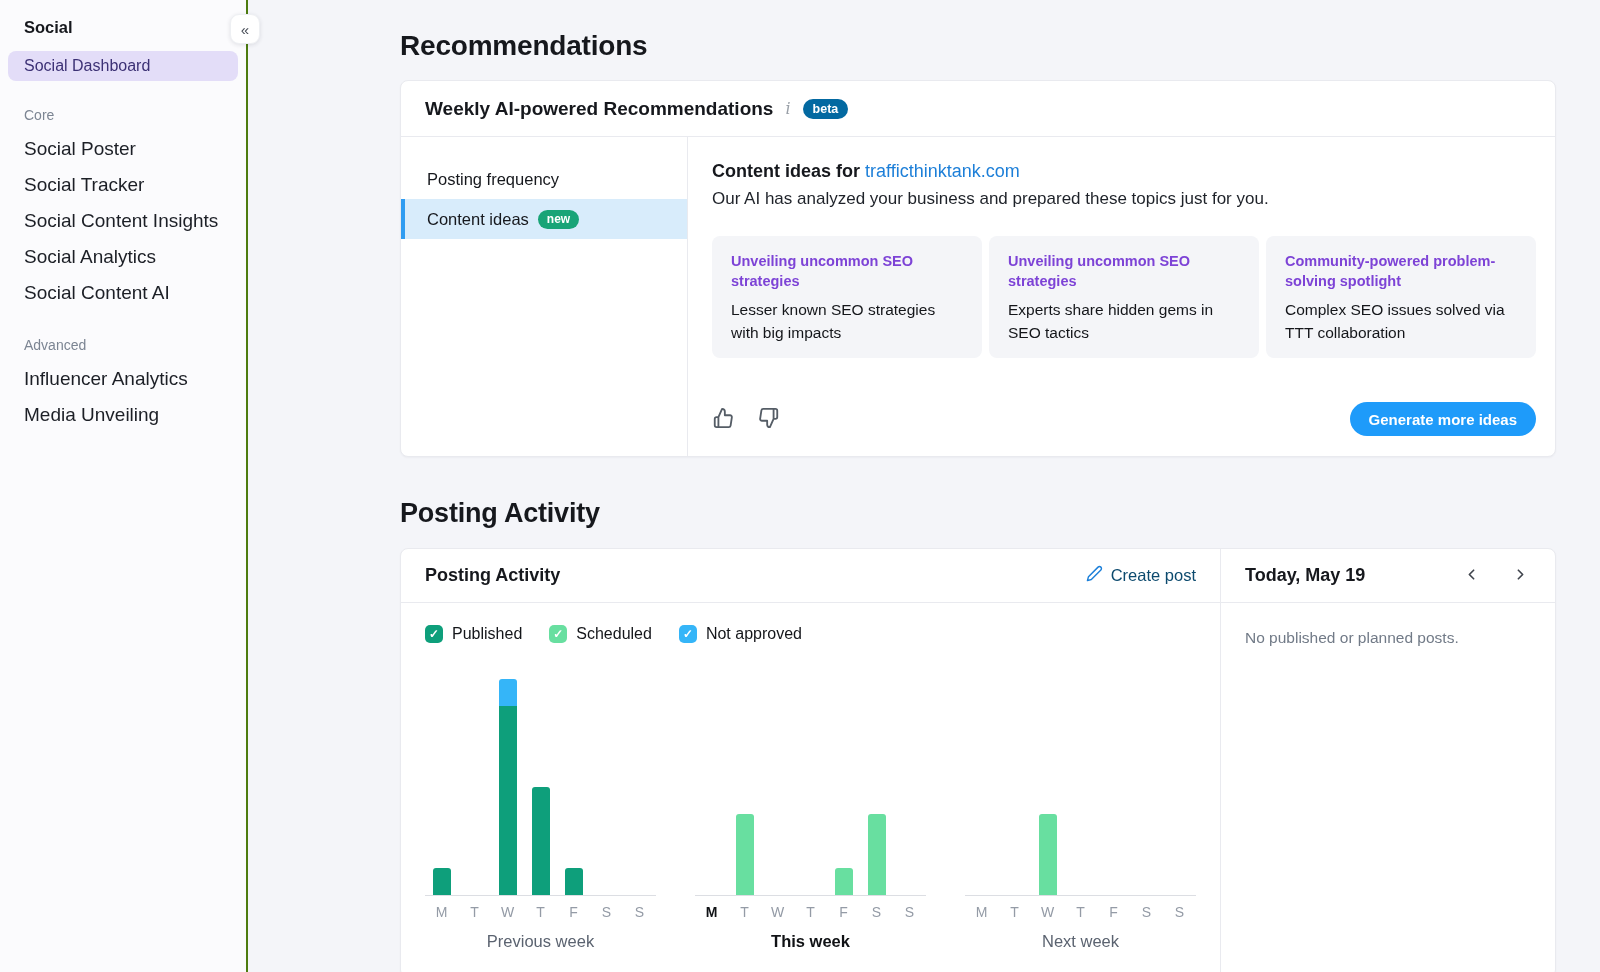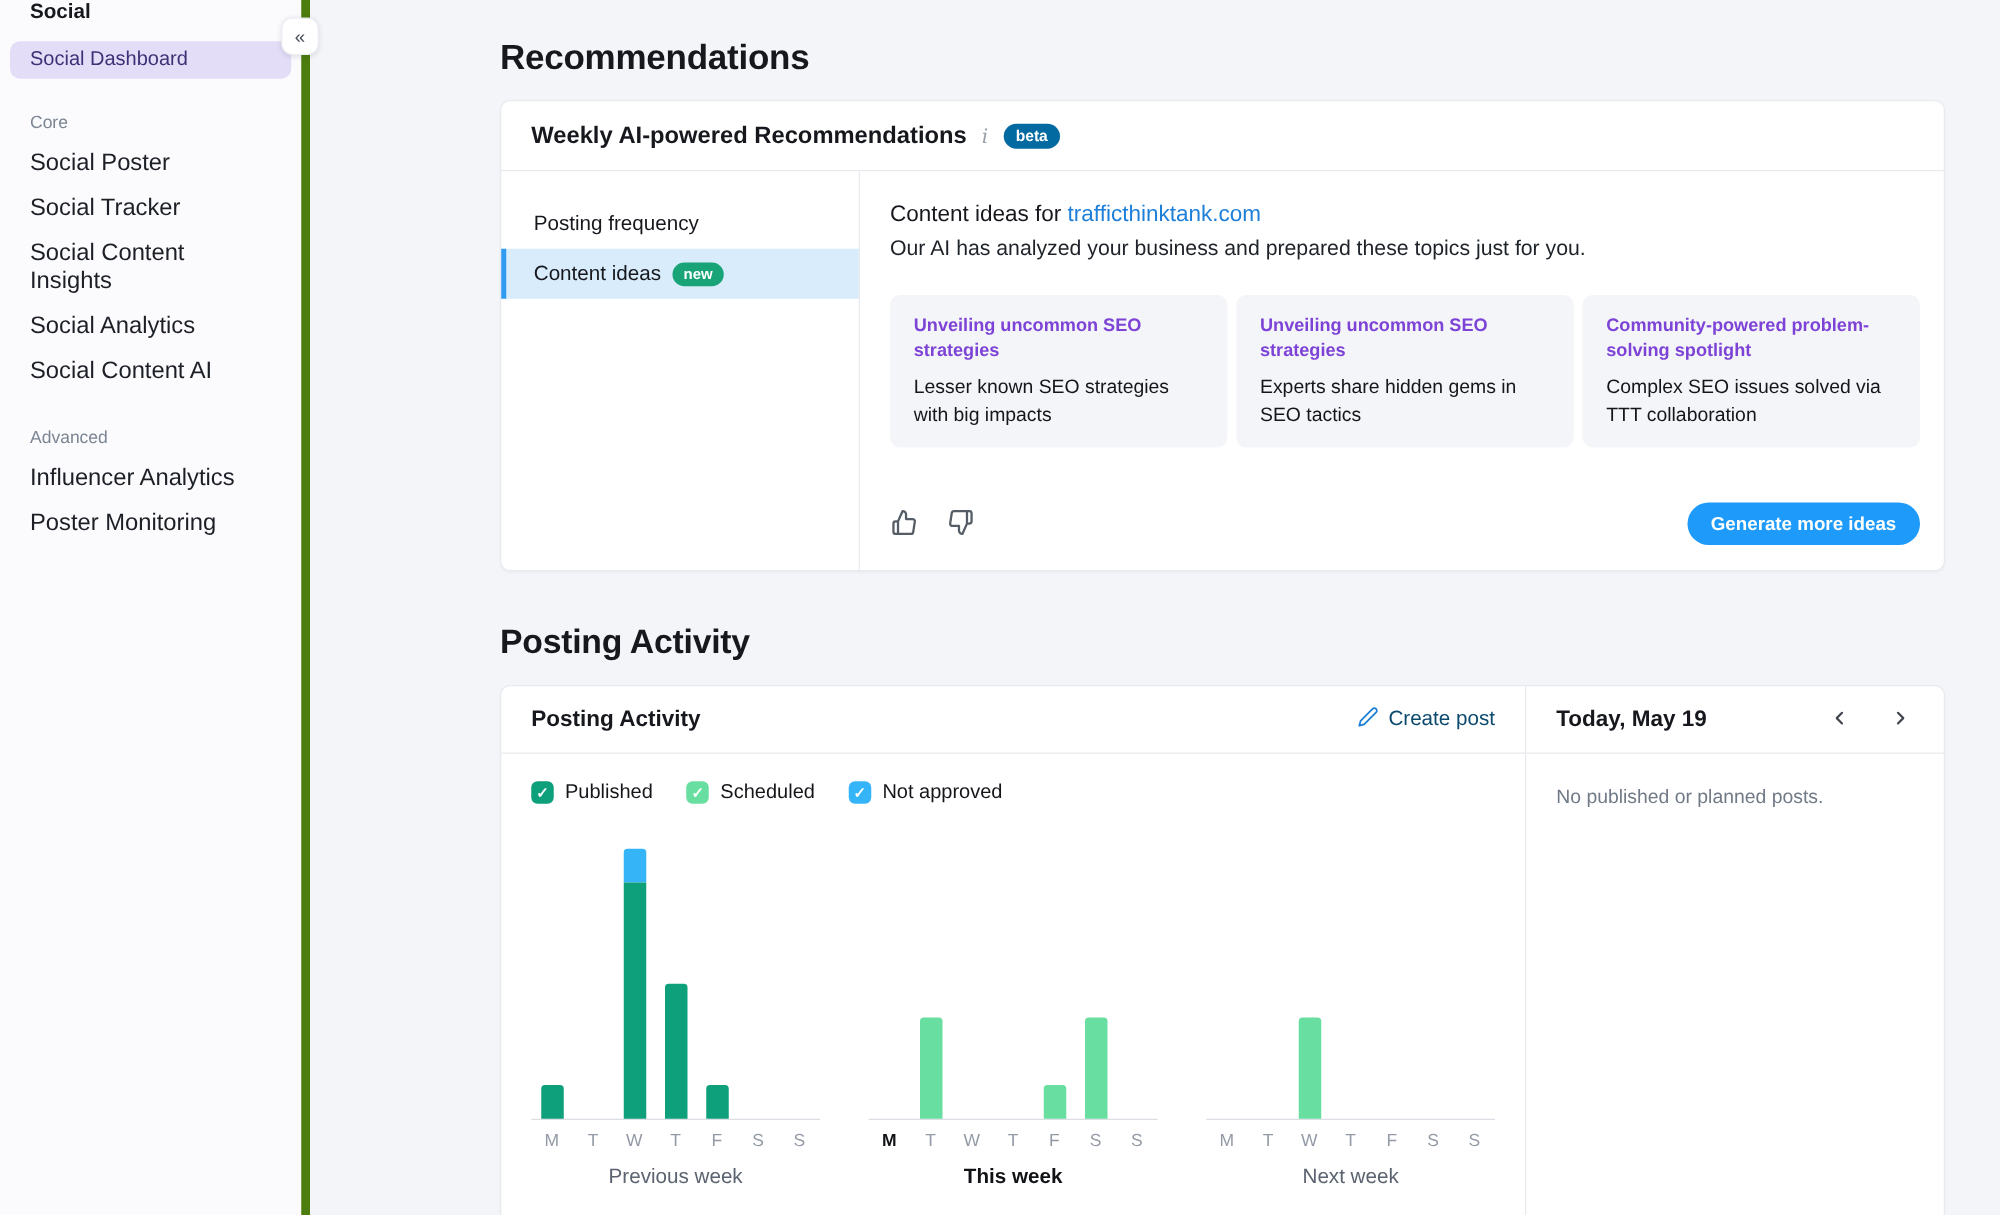--- a/index.html
+++ b/index.html
@@ -8,21 +8,22 @@
     font-family:"Liberation Sans", sans-serif;
     background:#f4f5f9;
     color:#16181d;
     display:flex;
   }
   
   .sidebar {
     position:relative;
     width:248px; min-width:248px; height:100%;
     background:#fbfbfd;
-    border-right:7px solid #4d7c0f;
+    border-right:2px solid #4d7c0f;
+    padding-top:18px;
   }
   .sidebar-title { font-size:16.5px; font-weight:700; padding:0 24px 14px; }
   .collapse-btn {
     position:absolute; top:14px; right:-14px;
     width:30px; height:30px;
     background:#fff; border:1px solid #eef0f3; border-radius:9px;
     box-shadow:0 1px 4px rgba(30,35,60,.12);
     display:flex; align-items:center; justify-content:center;
     font-size:15px; color:#474d57; cursor:pointer; z-index:5;
   }
@@ -65,21 +66,21 @@
     height:40px; padding-left:22px; font-size:16.5px; cursor:pointer;
     border-left:4px solid transparent;
   }
   .tab.active { background:#d8ecfb; border-left-color:#2f9cf1; }
   .badge-new {
     background:#18a477; color:#fff; font-size:12px; font-weight:700;
     padding:2px 9px 3px; border-radius:10px;
   }
   .ideas { flex:1; padding:24px; }
   .ideas-heading { font-size:18px; }
-  .ideas-heading b { font-weight:400;margin-top:40px; }
+  .ideas-heading b { font-weight:700;margin-top:40px; }
   .domain-link { color:#1d7fd8; text-decoration:none; cursor:pointer; }
   .ideas-sub { font-size:17px; color:#1e2229; margin-top:7px; }
   .idea-cards { display:flex; gap:7px; margin-top:27px; }
   .idea-card {
     width:270px; height:122px; background:#f4f5f8; border-radius:8px;
     padding:15px 19px; cursor:pointer;
   }
   .idea-card-title { color:#7d43d6; font-size:14.5px; font-weight:700; line-height:1.38; }
   .idea-card-body { font-size:15.5px; line-height:1.5; color:#14161a; margin-top:7px; }
   .ideas-footer { display:flex; align-items:center; justify-content:space-between; margin-top:44px; }
@@ -148,21 +149,21 @@
 
   <div class="side-section-label">Core</div>
   <div class="side-item">Social Poster</div>
   <div class="side-item">Social Tracker</div>
   <div class="side-item">Social Content Insights</div>
   <div class="side-item">Social Analytics</div>
   <div class="side-item">Social Content AI</div>
 
   <div class="side-section-label">Advanced</div>
   <div class="side-item">Influencer Analytics</div>
-  <div class="side-item">Poster Monitoring</div>
+  <div class="side-item">Media Unveiling</div>
 </aside>
 
 <div class="main">
 <div class="content">
 
   <div class="h1">Recommendations</div>
 
   <section class="card">
     <div class="card-header">
       <span class="card-title">Weekly AI-powered Recommendations</span>

